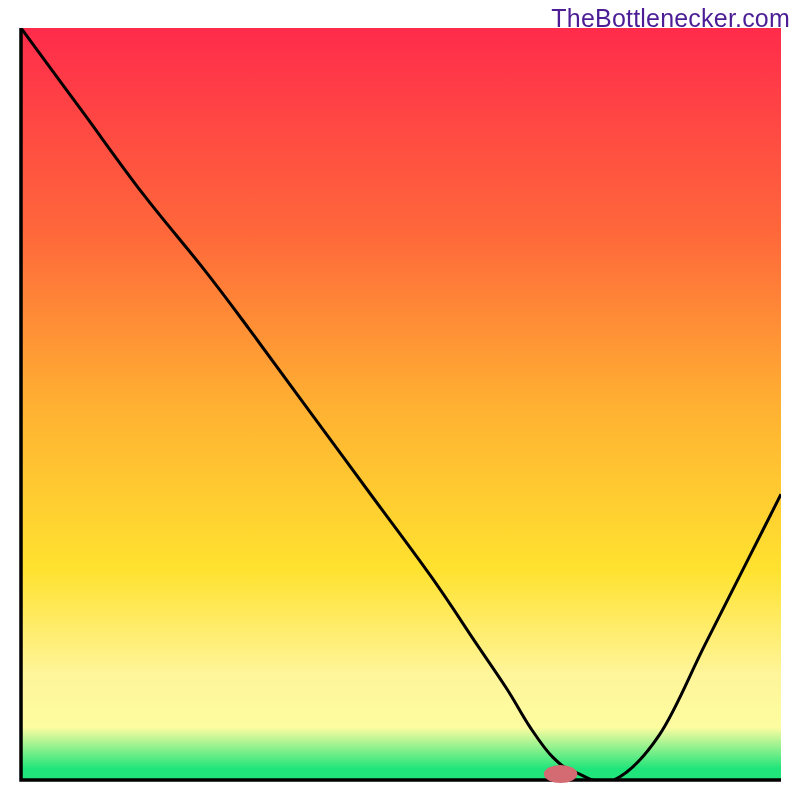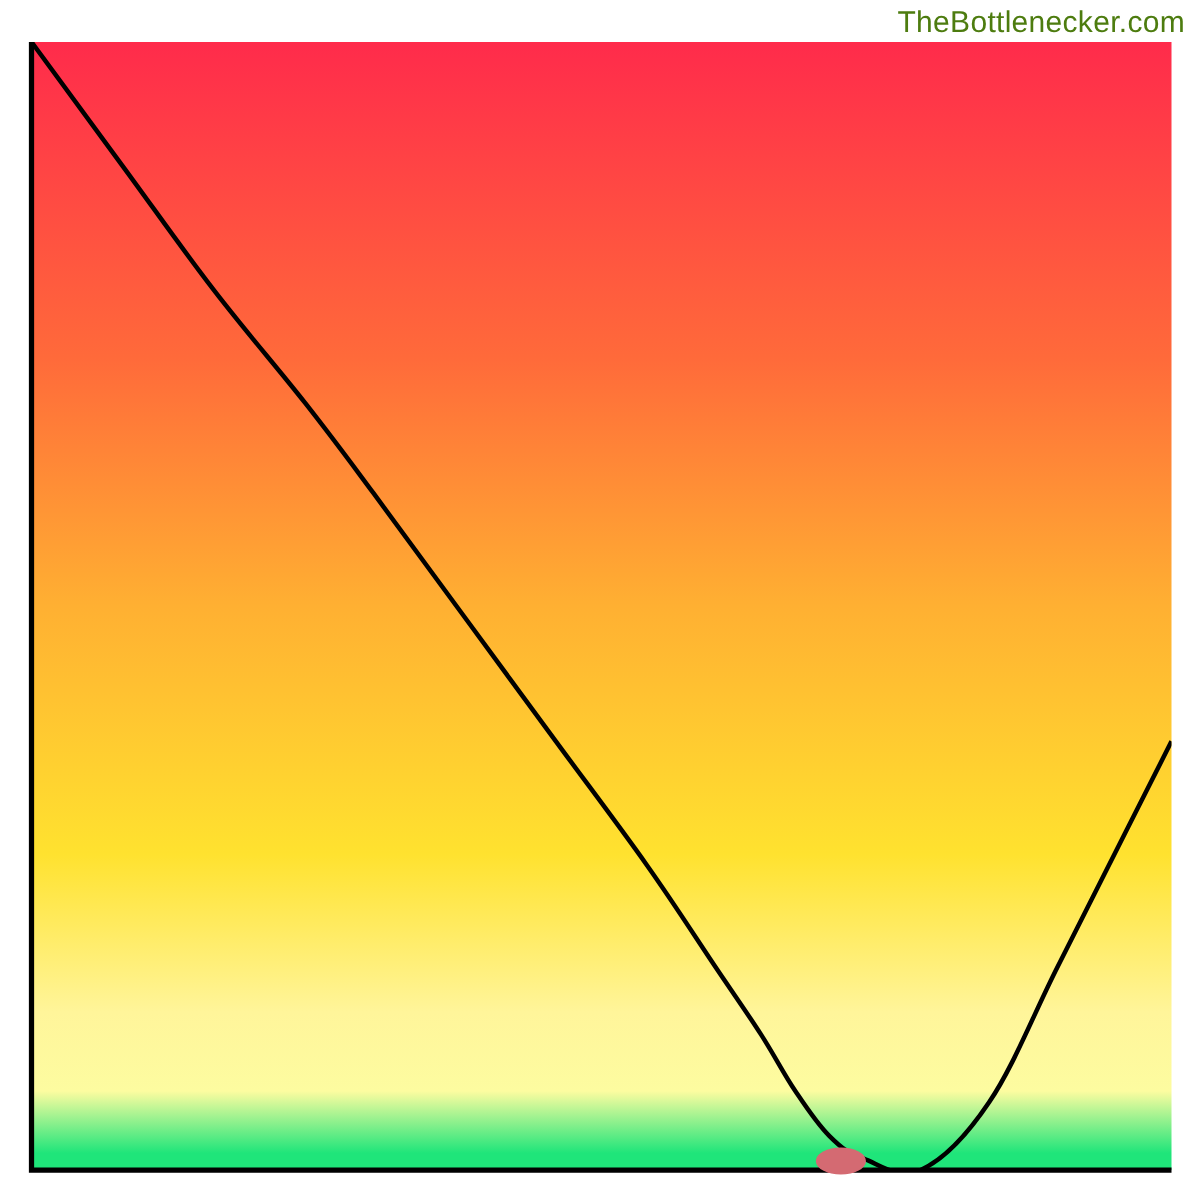--- a/index.html
+++ b/index.html
@@ -13,22 +13,22 @@
   }
   .stage {
     position: relative;
     width: 800px;
     height: 800px;
   }
   .credit {
     position: absolute;
     top: 4px;
     right: 10px;
-    color: #4d7c0f;
-    font-size: 20px;
+    color: #4c1d95;
+    font-size: 25px;
     font-weight: 400;
     letter-spacing: 0.2px;
   }
   svg {
     display: block;
   }
 </style>
 </head>
 <body>
 

